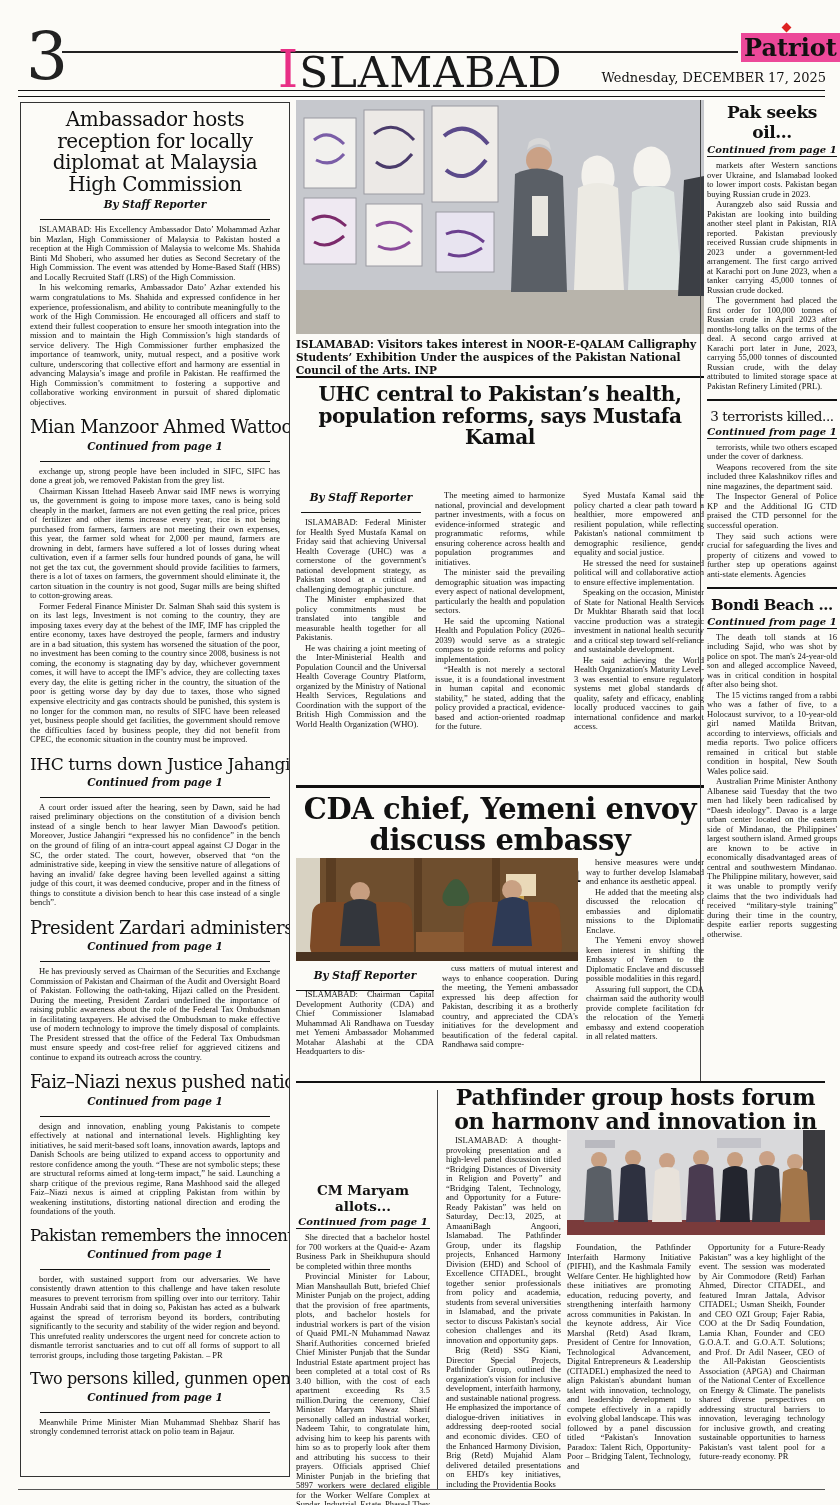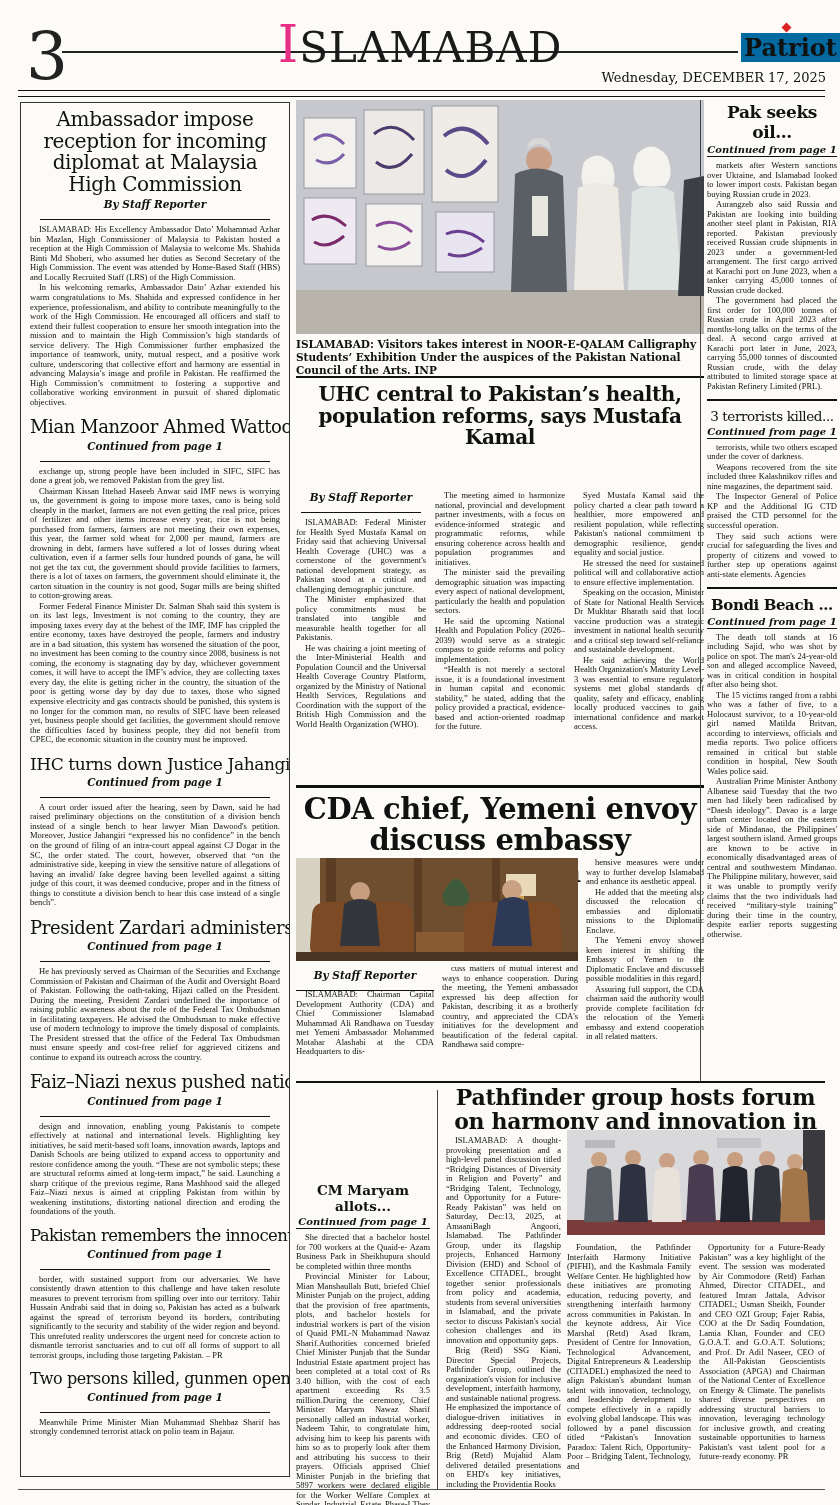--- a/index.html
+++ b/index.html
@@ -3,24 +3,24 @@
 <meta charset="utf-8">
 <style>
   html,body{margin:0;padding:0;}
   body{width:840px;height:1505px;position:relative;background:#fcfbf7;color:#111;
        font-family:"Liberation Serif",serif;overflow:hidden;}
   .abs{position:absolute;}
   
   #page-num{left:26px;top:18px;font:400 66px "DejaVu Serif",serif;color:#222;}
   #mast-rule{left:62px;top:51px;width:676px;height:2px;background:#222;}
   #mast-dash{left:812px;top:51px;width:16px;height:2px;background:#222;}
-  #section-title{left:50%;top:23px;transform:translateX(-50%);font-family:"DejaVu Serif",serif;
+  #section-title{left:50%;top:48px;transform:translateX(-50%);font-family:"DejaVu Serif",serif;
       font-size:42px;letter-spacing:1px;color:#1a1a1a;white-space:nowrap;}
   #section-title .ini{color:#e82f86;font-size:52px;line-height:0;}
-  #brand{left:741px;top:33px;font:700 24px "DejaVu Serif",serif;background:#0369a1;padding:0 3px;}
+  #brand{left:741px;top:33px;font:700 24px "DejaVu Serif",serif;background:#ec4899;padding:0 3px;}
   #brand-accent{left:783px;top:24px;width:7px;height:7px;background:#d22;transform:rotate(45deg);}
   #edition-date{right:14px;top:70px;font-family:"DejaVu Serif",serif;font-size:13px;white-space:nowrap;}
   #header-rules{left:18px;top:90px;width:807px;height:5px;border-top:1.5px solid #111;border-bottom:1px solid #111;}
   #bottom-rule{left:18px;top:1489px;width:807px;height:1px;background:#555;}
 
   
   .body{font:8.5px/1.12 "Liberation Serif",serif;text-align:justify;overflow:hidden;}
   .body p{margin:0 0 1px;text-indent:9px;}
   .byline{font:italic 700 10.5px "DejaVu Serif",serif;text-align:center;
       border-bottom:1.5px solid #111;margin:3px auto 5px;padding-bottom:9px;width:92%;}
@@ -88,21 +88,21 @@
 <div class="abs" id="page-num">3</div>
 <div class="abs" id="mast-rule"></div>
 <div class="abs" id="mast-dash"></div>
 <div class="abs" id="section-title"><span class="ini">I</span><span>SLAMABAD</span></div>
 <div class="abs" id="brand">Patriot</div>
 <div class="abs" id="brand-accent"></div>
 <div class="abs" id="edition-date">Wednesday, DECEMBER 17, 2025</div>
 <div class="abs" id="header-rules"></div>
 
 <div class="abs" id="left-box">
-  <h2 class="htitle t-a1">Ambassador impose reception for incoming diplomat at Malaysia High Commission</h2>
+  <h2 class="htitle t-a1">Ambassador hosts reception for locally diplomat at Malaysia High Commission</h2>
   <div class="byline">By Staff Reporter</div>
   <div class="body">
       <p>ISLAMABAD: His Excellency Ambassador Dato’ Mohammad Azhar bin Mazlan, High Commissioner of Malaysia to Pakistan hosted a reception at the High Commission of Malaysia to welcome Ms. Shahida Binti Md Shoberi, who assumed her duties as Second Secretary of the High Commission. The event was attended by Home-Based Staff (HBS) and Locally Recruited Staff (LRS) of the High Commission.</p>
       <p>In his welcoming remarks, Ambassador Dato’ Azhar extended his warm congratulations to Ms. Shahida and expressed confidence in her experience, professionalism, and ability to contribute meaningfully to the work of the High Commission. He encouraged all officers and staff to extend their fullest cooperation to ensure her smooth integration into the mission and to maintain the High Commission’s high standards of service delivery. The High Commissioner further emphasized the importance of teamwork, unity, mutual respect, and a positive work culture, underscoring that collective effort and harmony are essential in advancing Malaysia’s image and profile in Pakistan. He reaffirmed the High Commission’s commitment to fostering a supportive and collaborative working environment in pursuit of shared diplomatic objectives.</p>
     </div>
 
   <h2 class="htitle t-a2">Mian Manzoor Ahmed Wattoo's...</h2>
   <div class="byline">Continued from page 1</div>
   <div class="body">
       <p>exchange up, strong people have been included in SIFC, SIFC has done a great job, we removed Pakistan from the grey list.</p>

